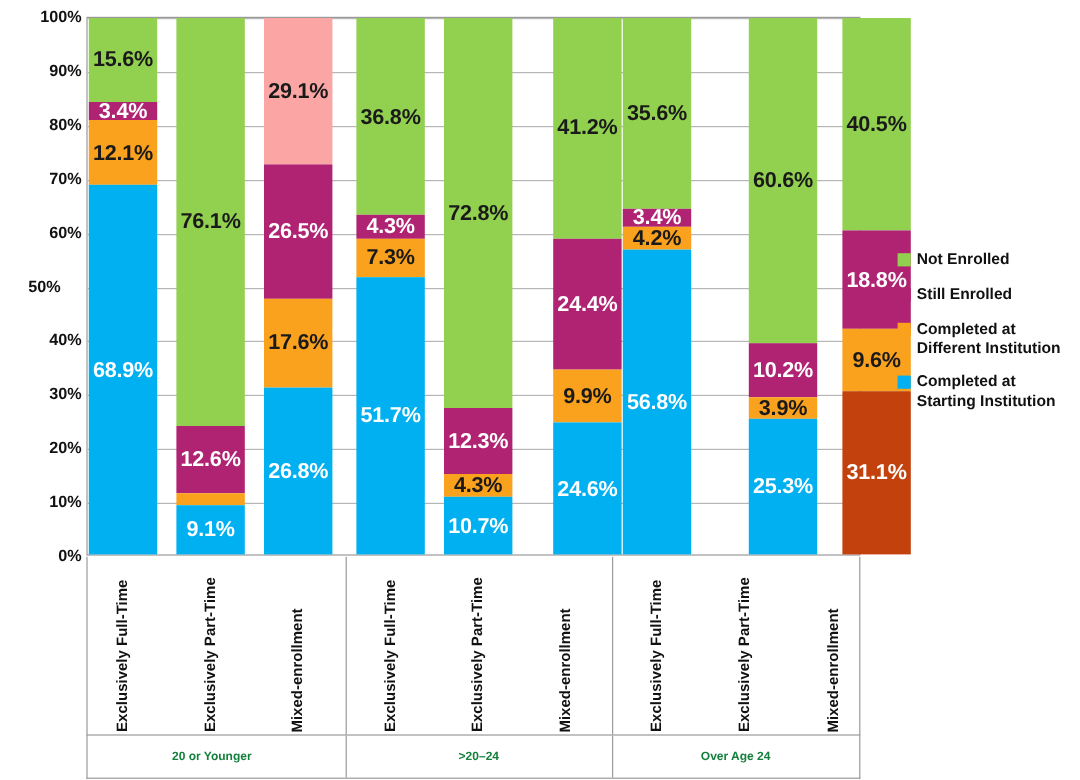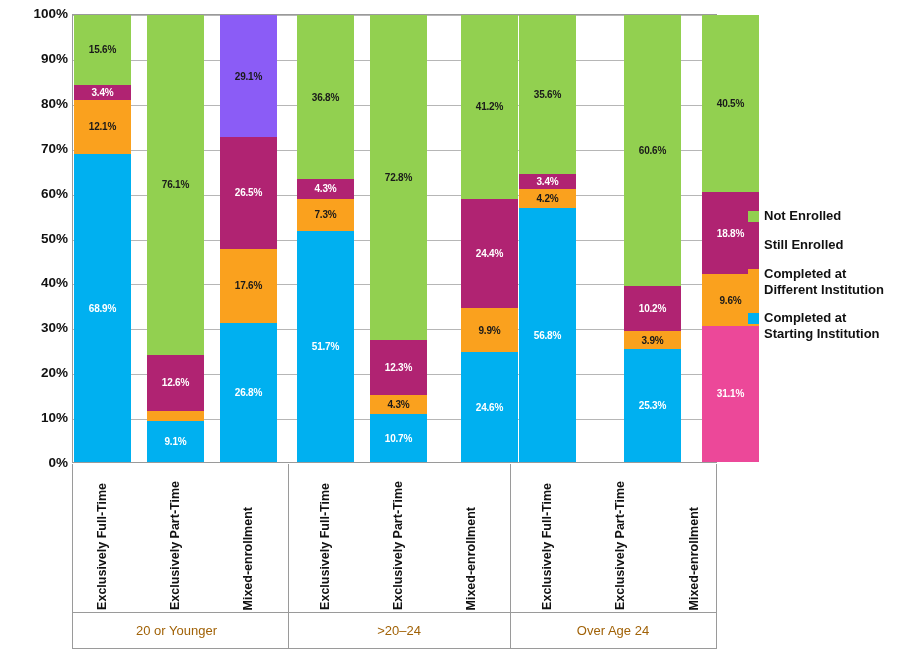--- a/index.html
+++ b/index.html
@@ -51,21 +51,21 @@
     flex-direction:column;
   }
   .seg{
     position:relative;
     display:flex;
     align-items:center;
     justify-content:center;
     box-sizing:border-box;
   }
   .seg span{
-    font-size:10px;
+    font-size:18px;
     font-weight:bold;
     white-space:nowrap;
     letter-spacing:-0.2px;
   }
   .lbl-dark{color:#1a1a1a;}
   .lbl-light{color:#ffffff;}
 
   
   #catband{
     position:absolute;
@@ -105,21 +105,21 @@
     left:72px;top:613px;
     width:645px;height:36px;
     border:1px solid #9a9a9a;
     border-top:none;
     box-sizing:border-box;
   }
   .groupcell{
     position:absolute;
     top:0;bottom:0;
     display:flex;align-items:center;justify-content:center;
-    font-size:13px;font-weight:normal;color:#a16207;
+    font-size:10px;font-weight:bold;color:#15803d;
     white-space:nowrap;
   }
   .gsep2{
     position:absolute;top:0;bottom:0;width:1px;background:#9a9a9a;
   }
 
   
   #legend{
     position:absolute;
     left:748px;top:208px;
@@ -148,21 +148,21 @@
 <body>
 
 <div id="root">
 
   <div id="yaxis">
       <div class="ytick" style="top: 463px;">0%</div>
       <div class="ytick" style="top: 418.1px;">10%</div>
       <div class="ytick" style="top: 373.2px;">20%</div>
       <div class="ytick" style="top: 328.3px;">30%</div>
       <div class="ytick" style="top: 283.4px;">40%</div>
-      <div class="ytick" style="top: 238.5px;">50%</div>
+      <div class="ytick" style="top: 238.5px; text-align: center;">50%</div>
       <div class="ytick" style="top: 193.6px;">60%</div>
       <div class="ytick" style="top: 148.7px;">70%</div>
       <div class="ytick" style="top: 103.8px;">80%</div>
       <div class="ytick" style="top: 58.9px;">90%</div>
       <div class="ytick" style="top: 14px;">100%</div>
     </div>
 
   <div id="plot">
     <div id="gridlines">
         <div class="gridline" style="top: 404px;"></div>
@@ -197,21 +197,21 @@
           </div>
           <div class="seg lbl-light" style="background: rgb(176, 35, 114); height: 56.574px;">
             <span>12.6%</span>
           </div>
           <div class="seg lbl-dark nolabel" style="background: rgb(250, 161, 30); height: 10.327px;"></div>
           <div class="seg lbl-light" style="background: rgb(0, 176, 240); height: 40.859px;">
             <span>9.1%</span>
           </div>
         </div>
         <div class="bar" style="left: 147px;">
-          <div class="seg lbl-dark" style="background: #8b5cf6; height: 130.659px;">
+          <div class="seg lbl-dark" style="background: #fca5a5; height: 130.659px;">
             <span>29.1%</span>
           </div>
           <div class="seg lbl-light" style="background: rgb(176, 35, 114); height: 118.985px;">
             <span>26.5%</span>
           </div>
           <div class="seg lbl-dark" style="background: rgb(250, 161, 30); height: 79.024px;">
             <span>17.6%</span>
           </div>
           <div class="seg lbl-light" style="background: rgb(0, 176, 240); height: 149px;">
             <span>26.8%</span>
@@ -290,21 +290,21 @@
         <div class="bar" style="left: 593px; padding-left: 36px;">
           <div class="seg lbl-dark" style="background: rgb(146, 208, 80); height: 181.845px;">
             <span>40.5%</span>
           </div>
           <div class="seg lbl-light" style="background: rgb(176, 35, 114); height: 84.412px;">
             <span>18.8%</span>
           </div>
           <div class="seg lbl-dark" style="background: rgb(250, 161, 30); height: 53px;">
             <span>9.6%</span>
           </div>
-          <div class="seg lbl-light" style="background: #ec4899; height: 139.639px;">
+          <div class="seg lbl-light" style="background: #c2410c; height: 139.639px;">
             <span>31.1%</span>
           </div>
         </div>
       </div>
   </div>
 
   <div id="catband">
       <div class="catcell" style="left: 1px;">
         <span class="vtxt">Exclusively Full-Time</span>
       </div>

